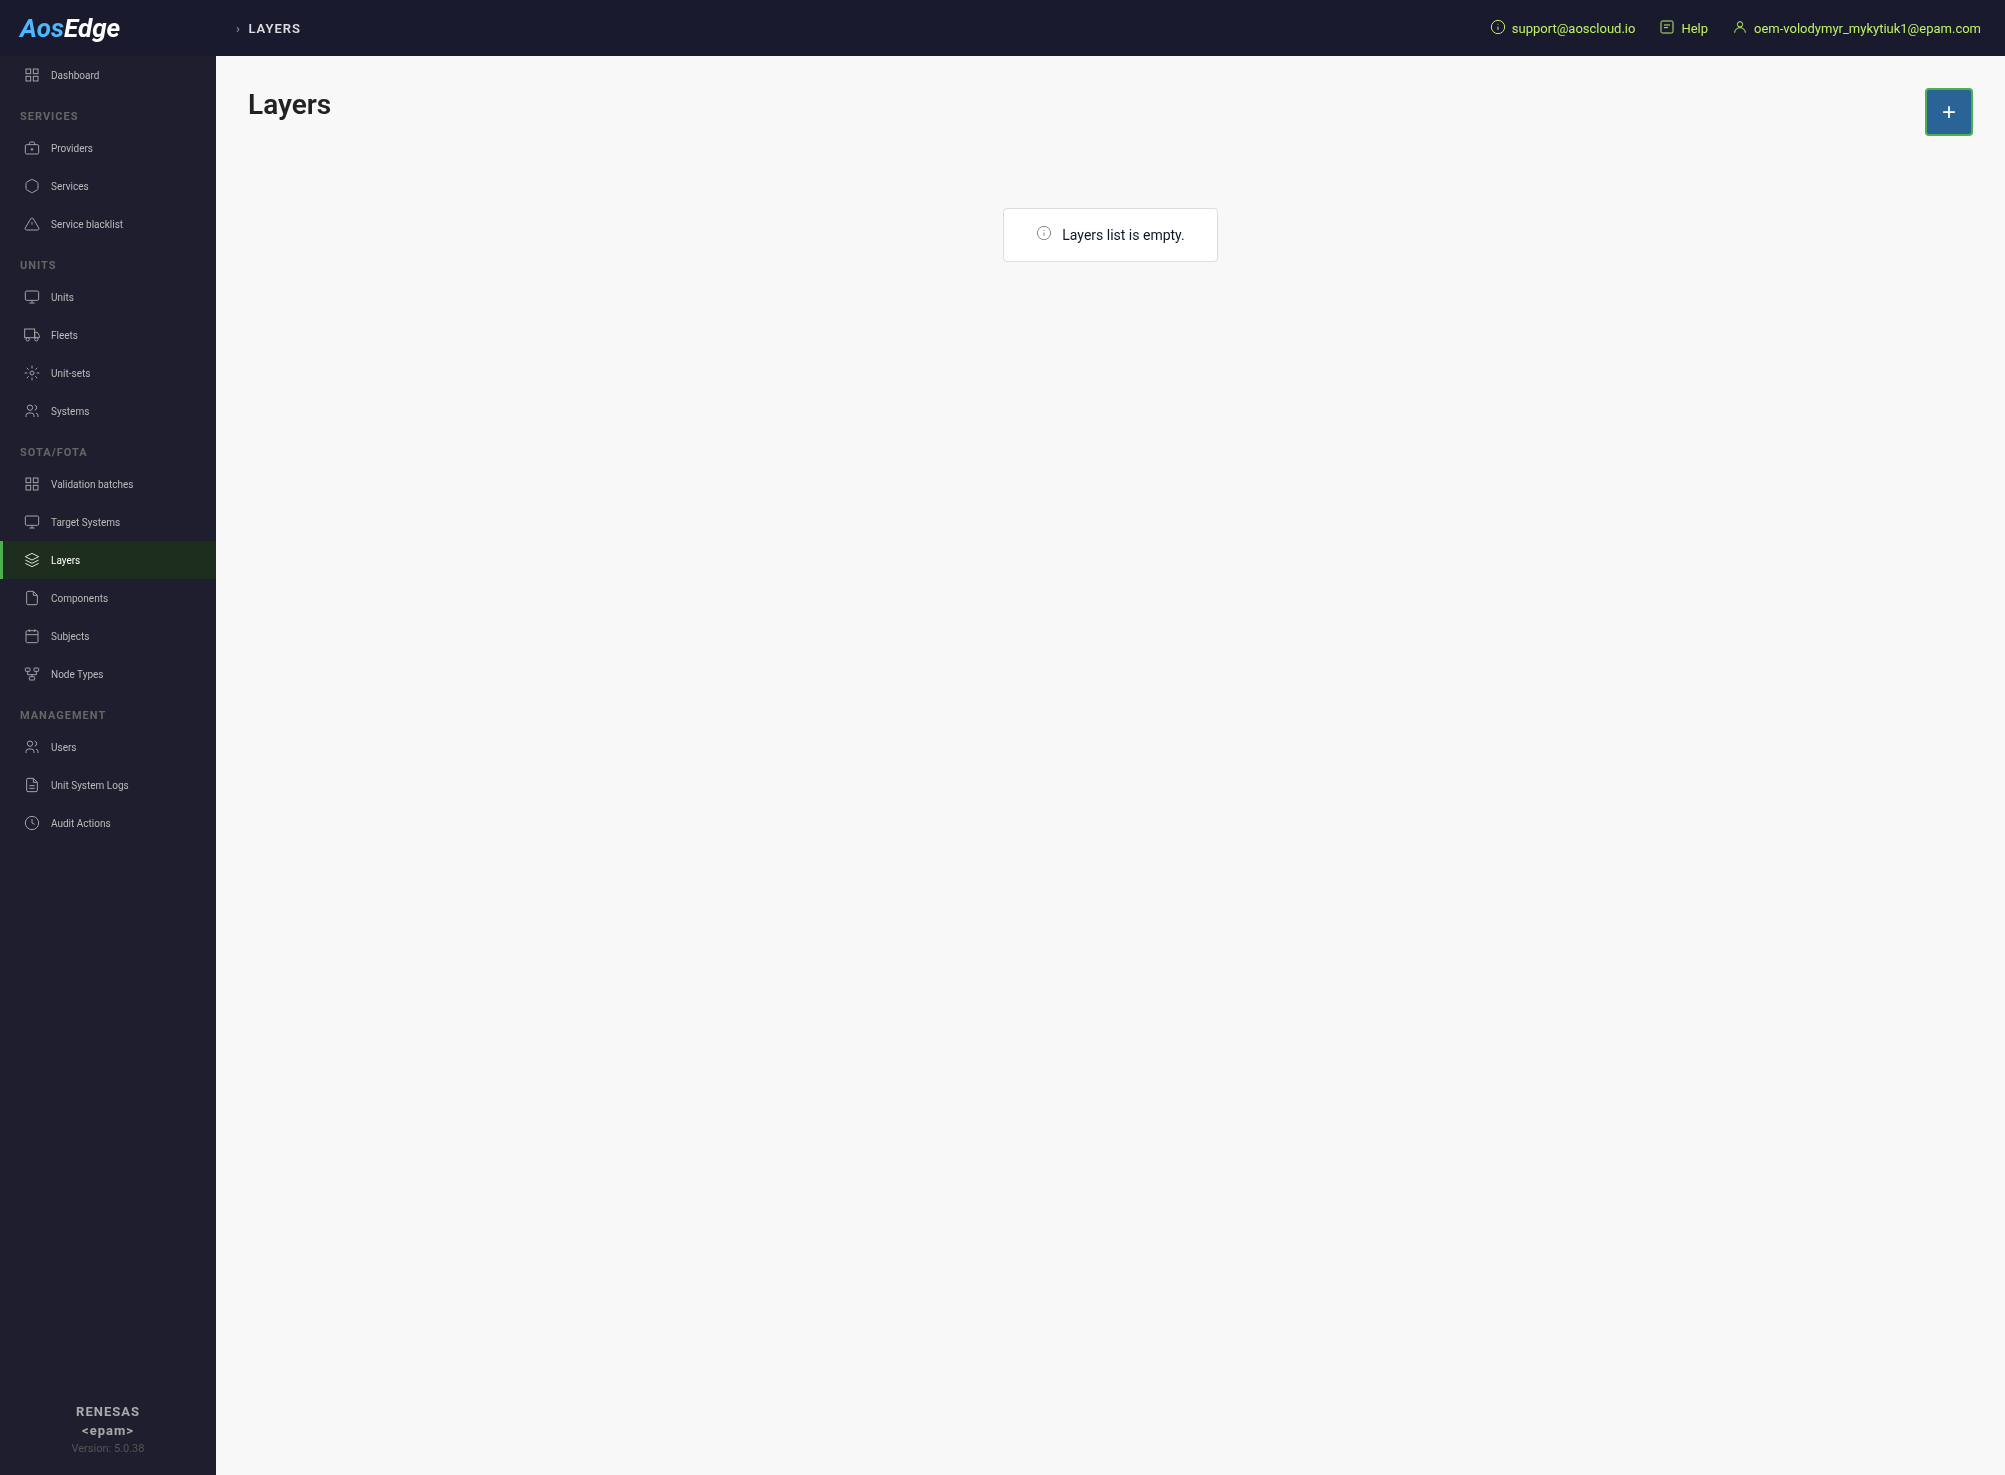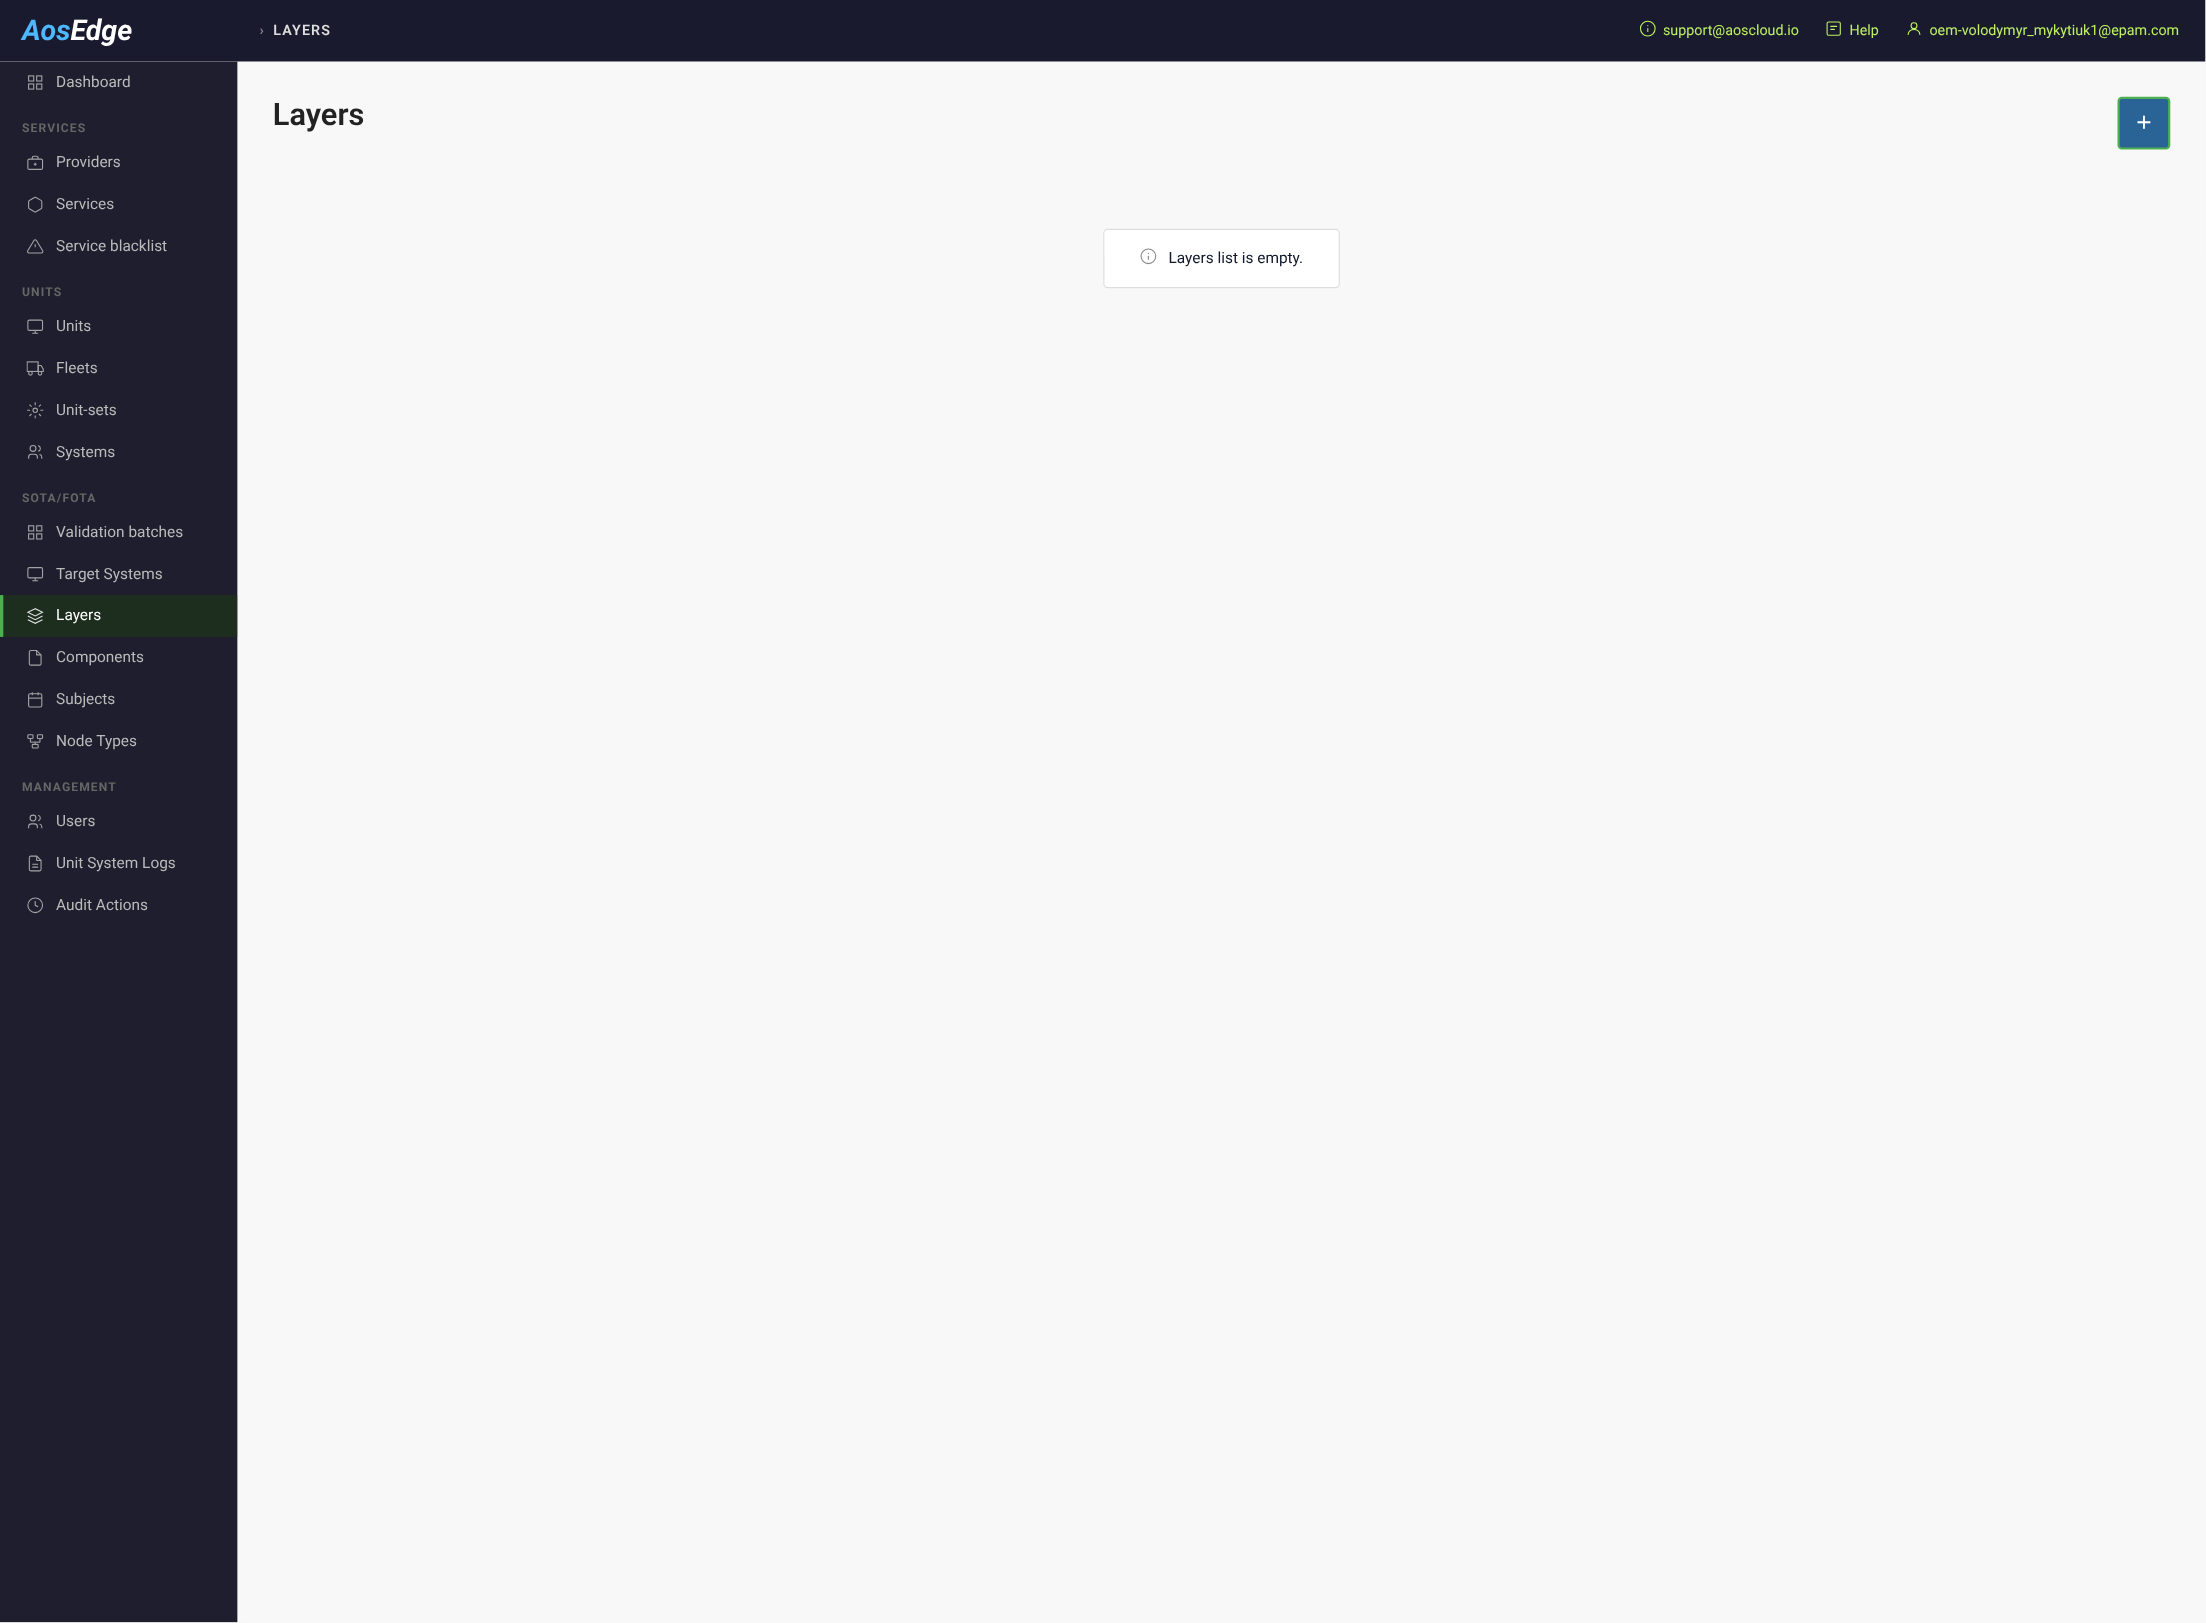--- a/index.html
+++ b/index.html
@@ -87,21 +87,21 @@
     .sidebar::-webkit-scrollbar { width: 4px; }
     .sidebar::-webkit-scrollbar-track { background: #1e1e2e; }
     .sidebar::-webkit-scrollbar-thumb { background: #444; border-radius: 2px; }
 
     .sidebar-nav-item {
       display: flex;
       align-items: center;
       gap: 10px;
       padding: 10px 20px;
       cursor: pointer;
-      font-size: 14px;
+      font-size: 10px;
       color: #bbb;
       position: relative;
       border-left: 3px solid transparent;
     }
     .sidebar-nav-item.active-green {
       background: #1e2e1e;
       color: white;
       border-left: 3px solid #4caf50;
     }
 
@@ -445,20 +445,25 @@
     <div class="sidebar-nav-item">
       <span class="sidebar-icon">
         <svg width="16" height="16" viewBox="0 0 24 24" stroke="currentColor" stroke-width="1.8">
             <circle cx="12" cy="12" r="10"></circle>
             <polyline points="12 6 12 12 16 14"></polyline>
           </svg>
       </span>
       <span>Audit Actions</span>
     </div>
 
+    <div class="sidebar-footer">
+      <div class="footer-brand">RENESAS</div>
+      <div class="footer-brand">&lt;epam&gt;</div>
+      <div class="footer-version">Version: 5.0.38</div>
+    </div>
 
   </nav>
 
   <main class="content-area">
     <div class="page-header">
       <h1 class="page-title">Layers</h1>
       <button class="add-button">
         <span class="add-button-icon">+</span>
       </button>
     </div>

